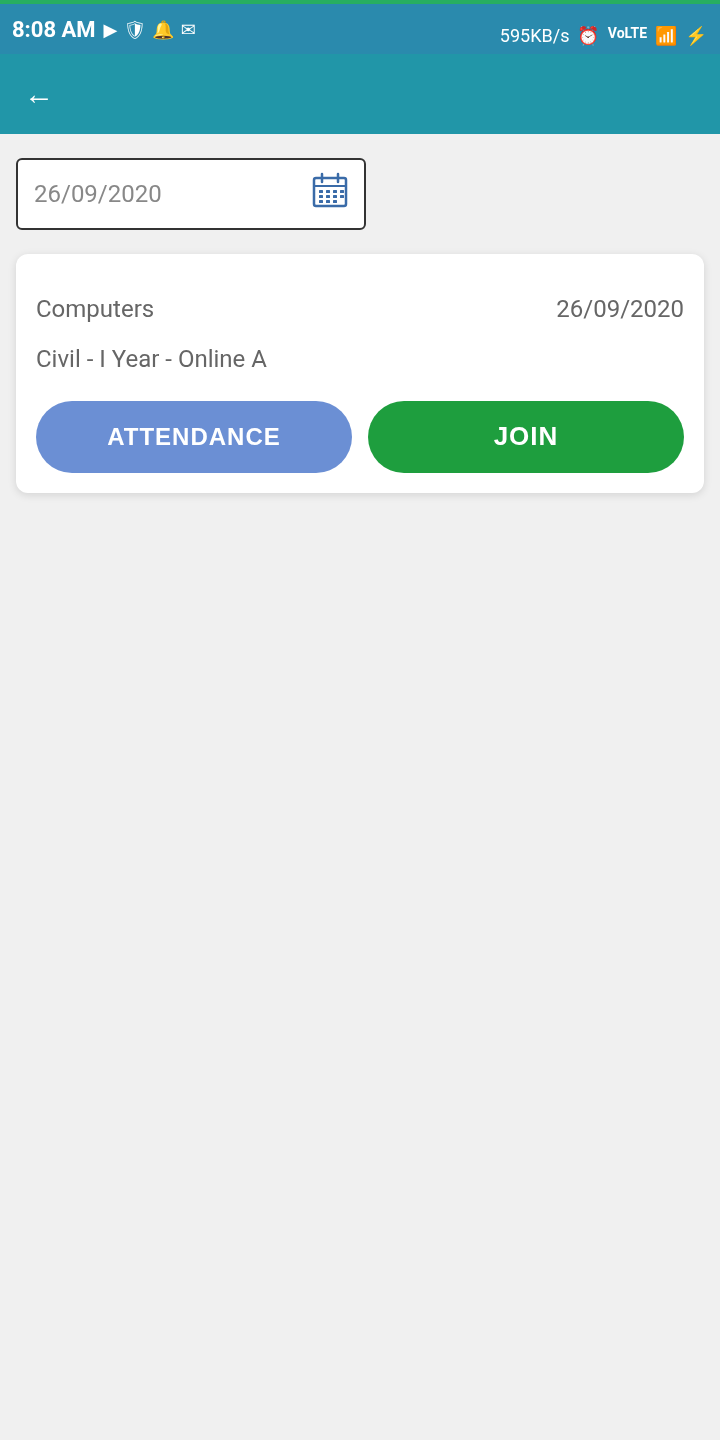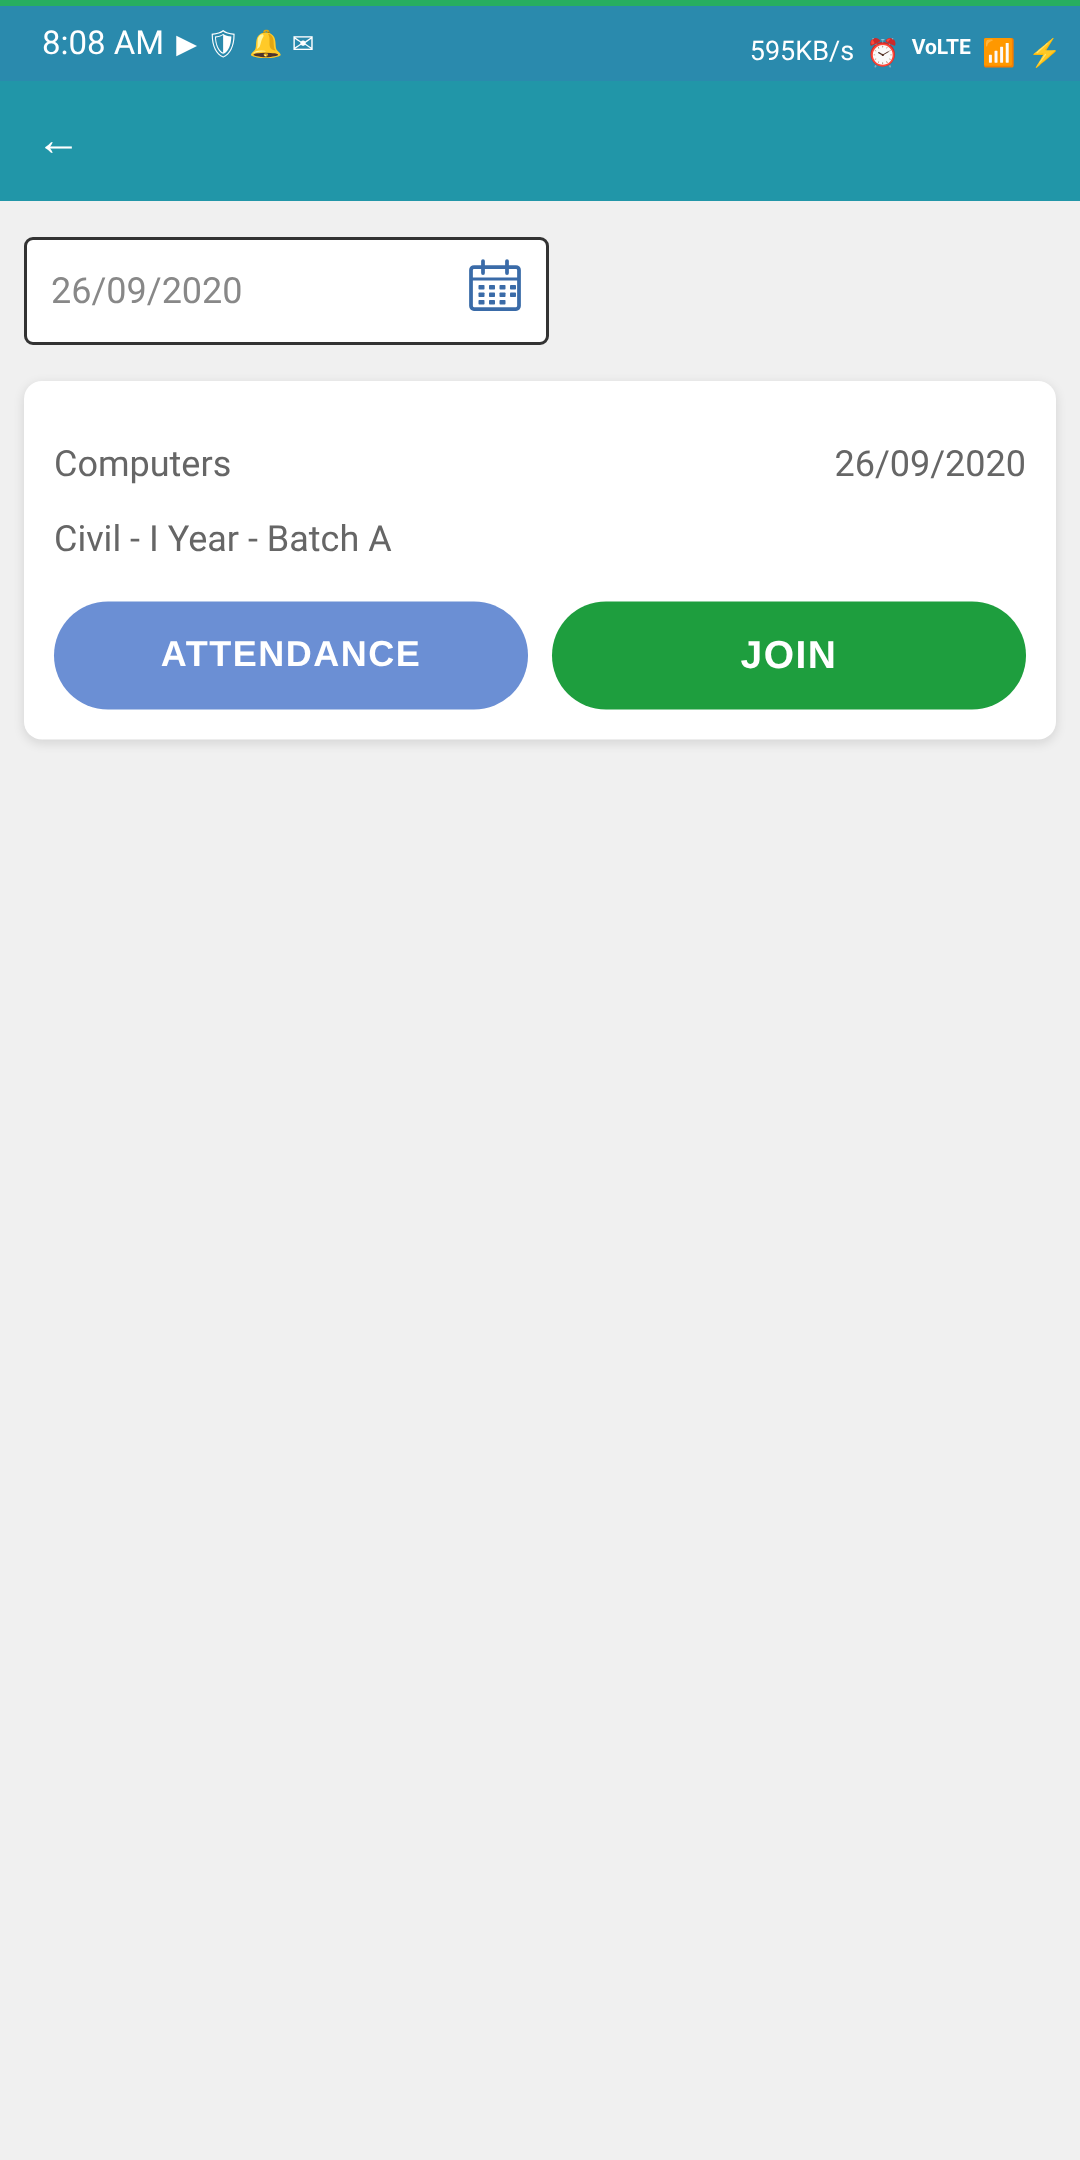--- a/index.html
+++ b/index.html
@@ -26,22 +26,21 @@
 
     .status-bar-left {
       display: flex;
       align-items: center;
       gap: 8px;
     }
 
     .status-time {
       color: white;
       font-size: 22px;
-      font-weight: 400;
-      margin-left: 16px;
+      font-weight: 700;
     }
 
     .status-icons {
       display: flex;
       align-items: center;
       gap: 6px;
     }
 
     .status-icon {
       color: white;
@@ -258,21 +257,21 @@
       </svg>
     </span>
   </div>
 
   <div class="class-card">
     <div class="card-header">
       <span class="card-subject">Computers</span>
       <span class="card-date">26/09/2020</span>
     </div>
     <div class="card-time-row">
-      <span class="card-batch">Civil - I Year - Batch A</span>
+      <span class="card-batch">Civil - I Year - Online A</span>
     </div>
     <div class="card-buttons">
       <button class="btn-attendance">ATTENDANCE</button>
       <button class="btn-join">JOIN</button>
     </div>
   </div>
 
 </div>
 
 </body></html>

